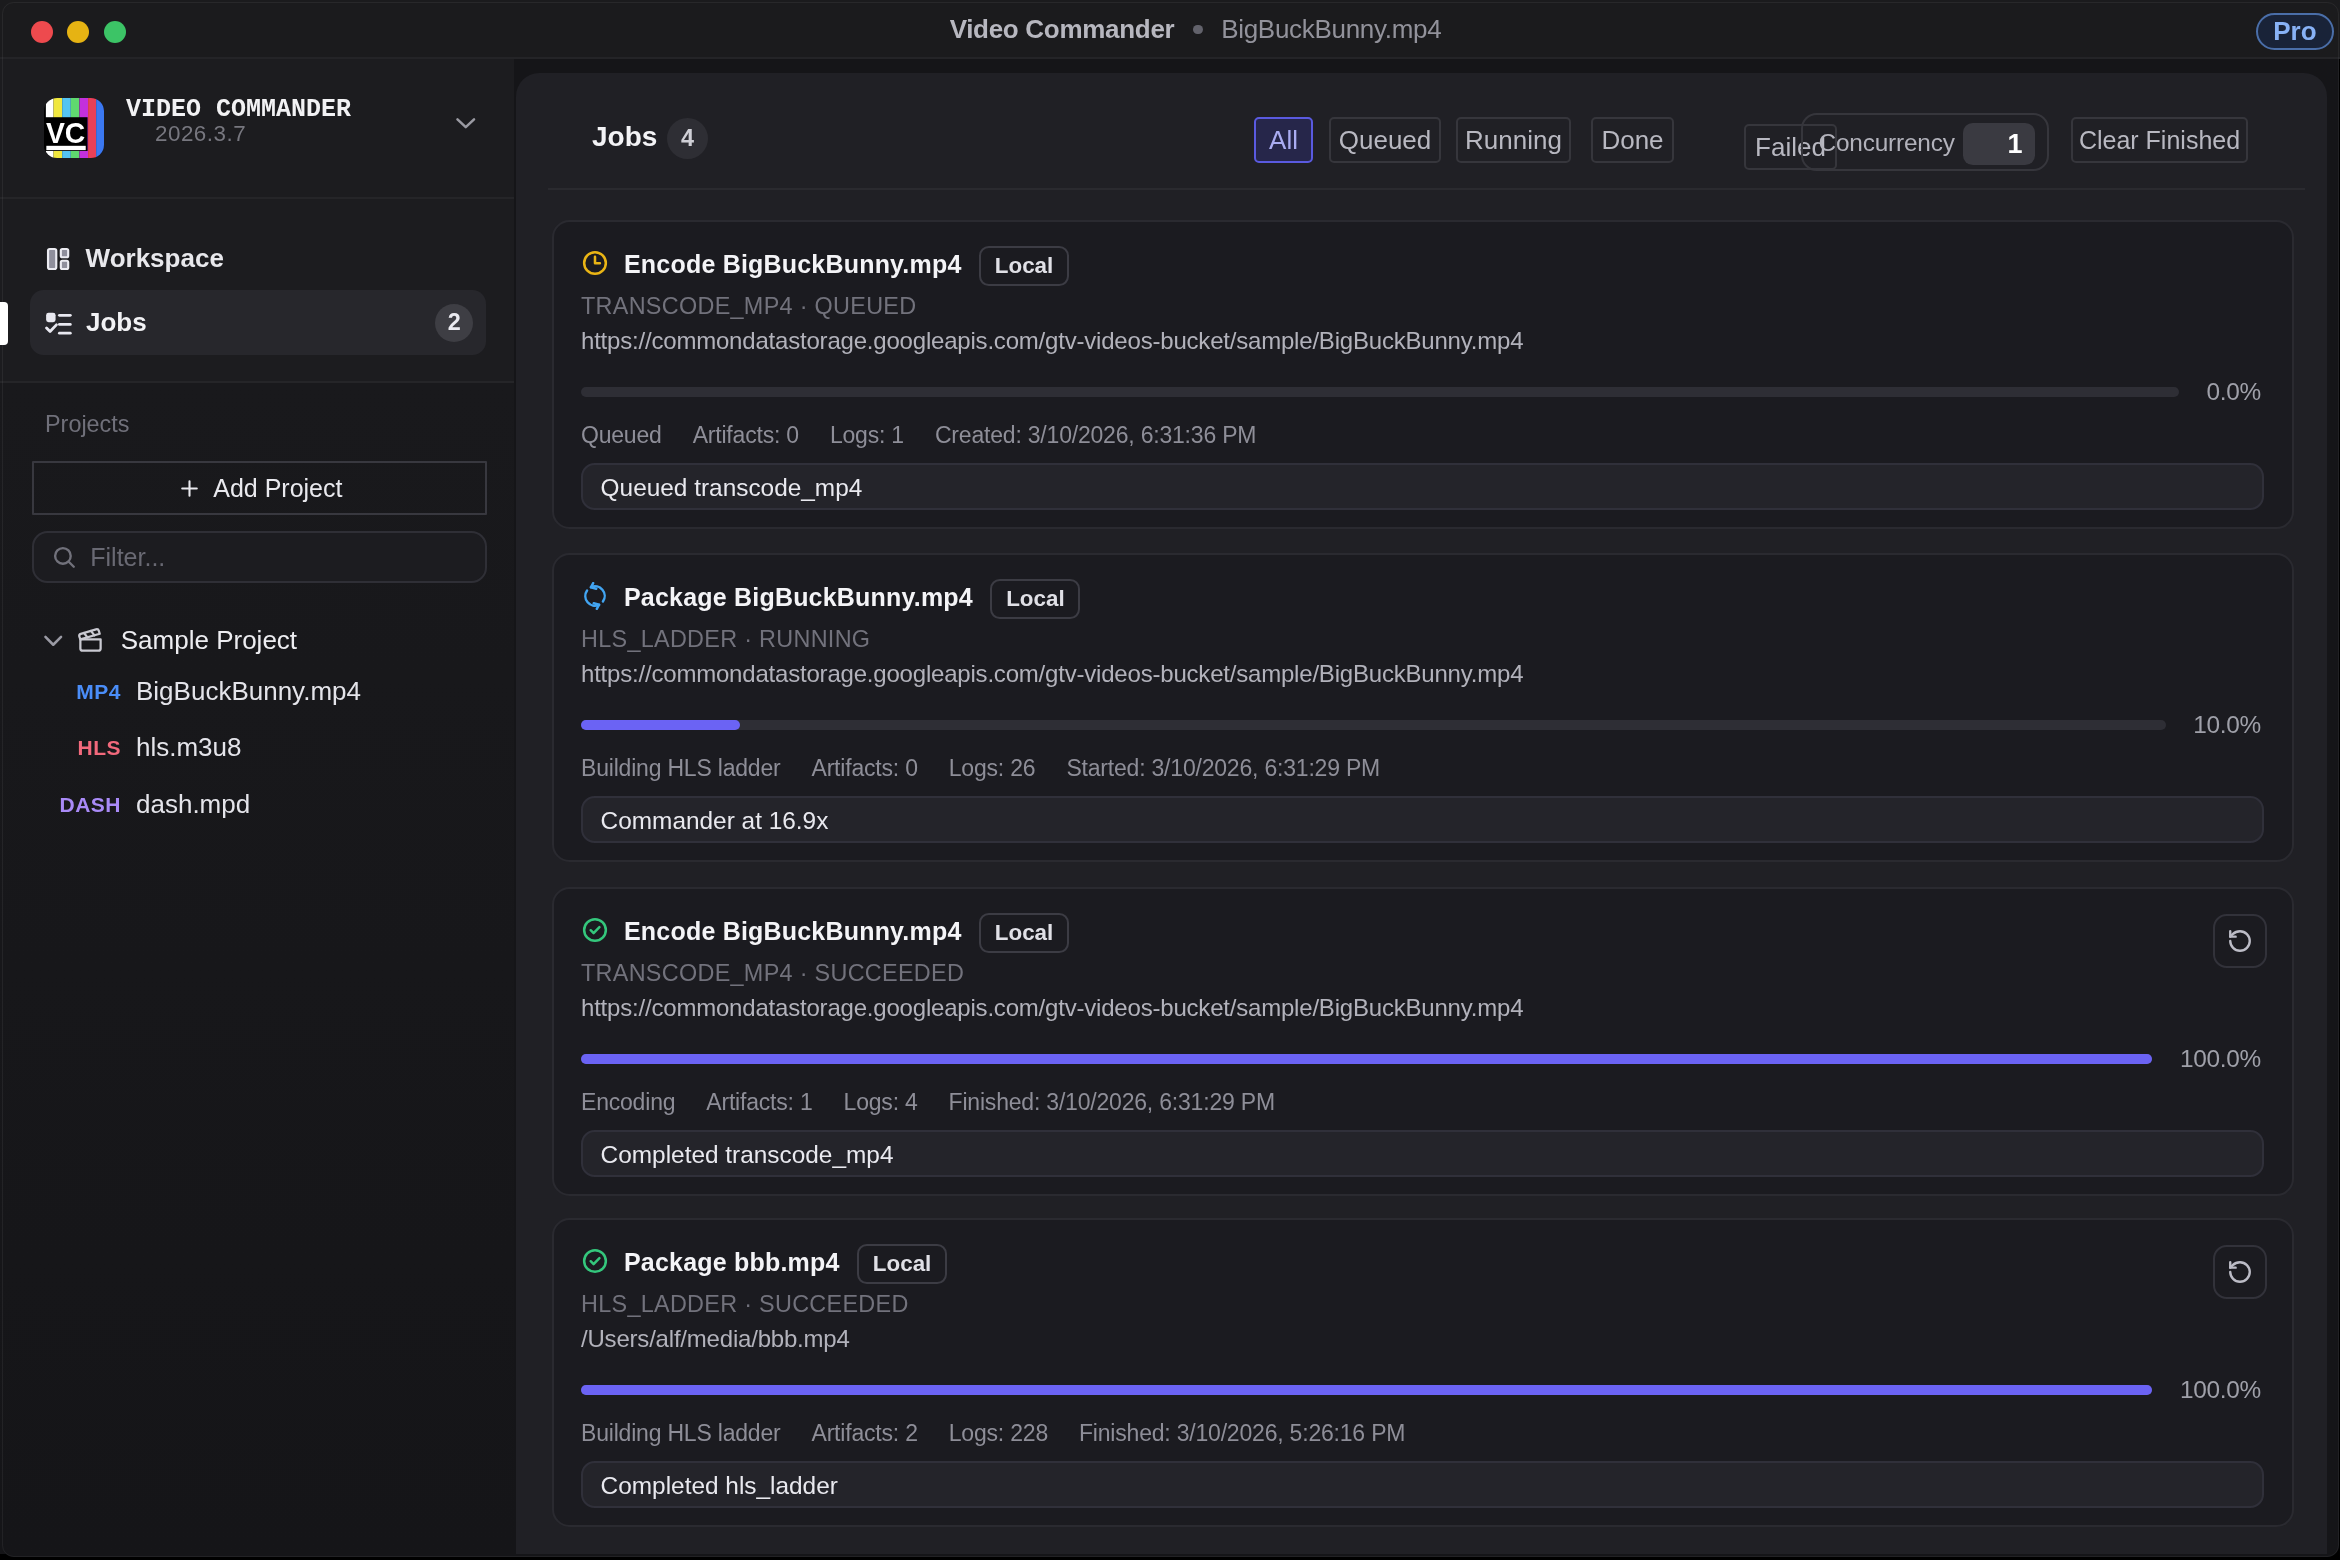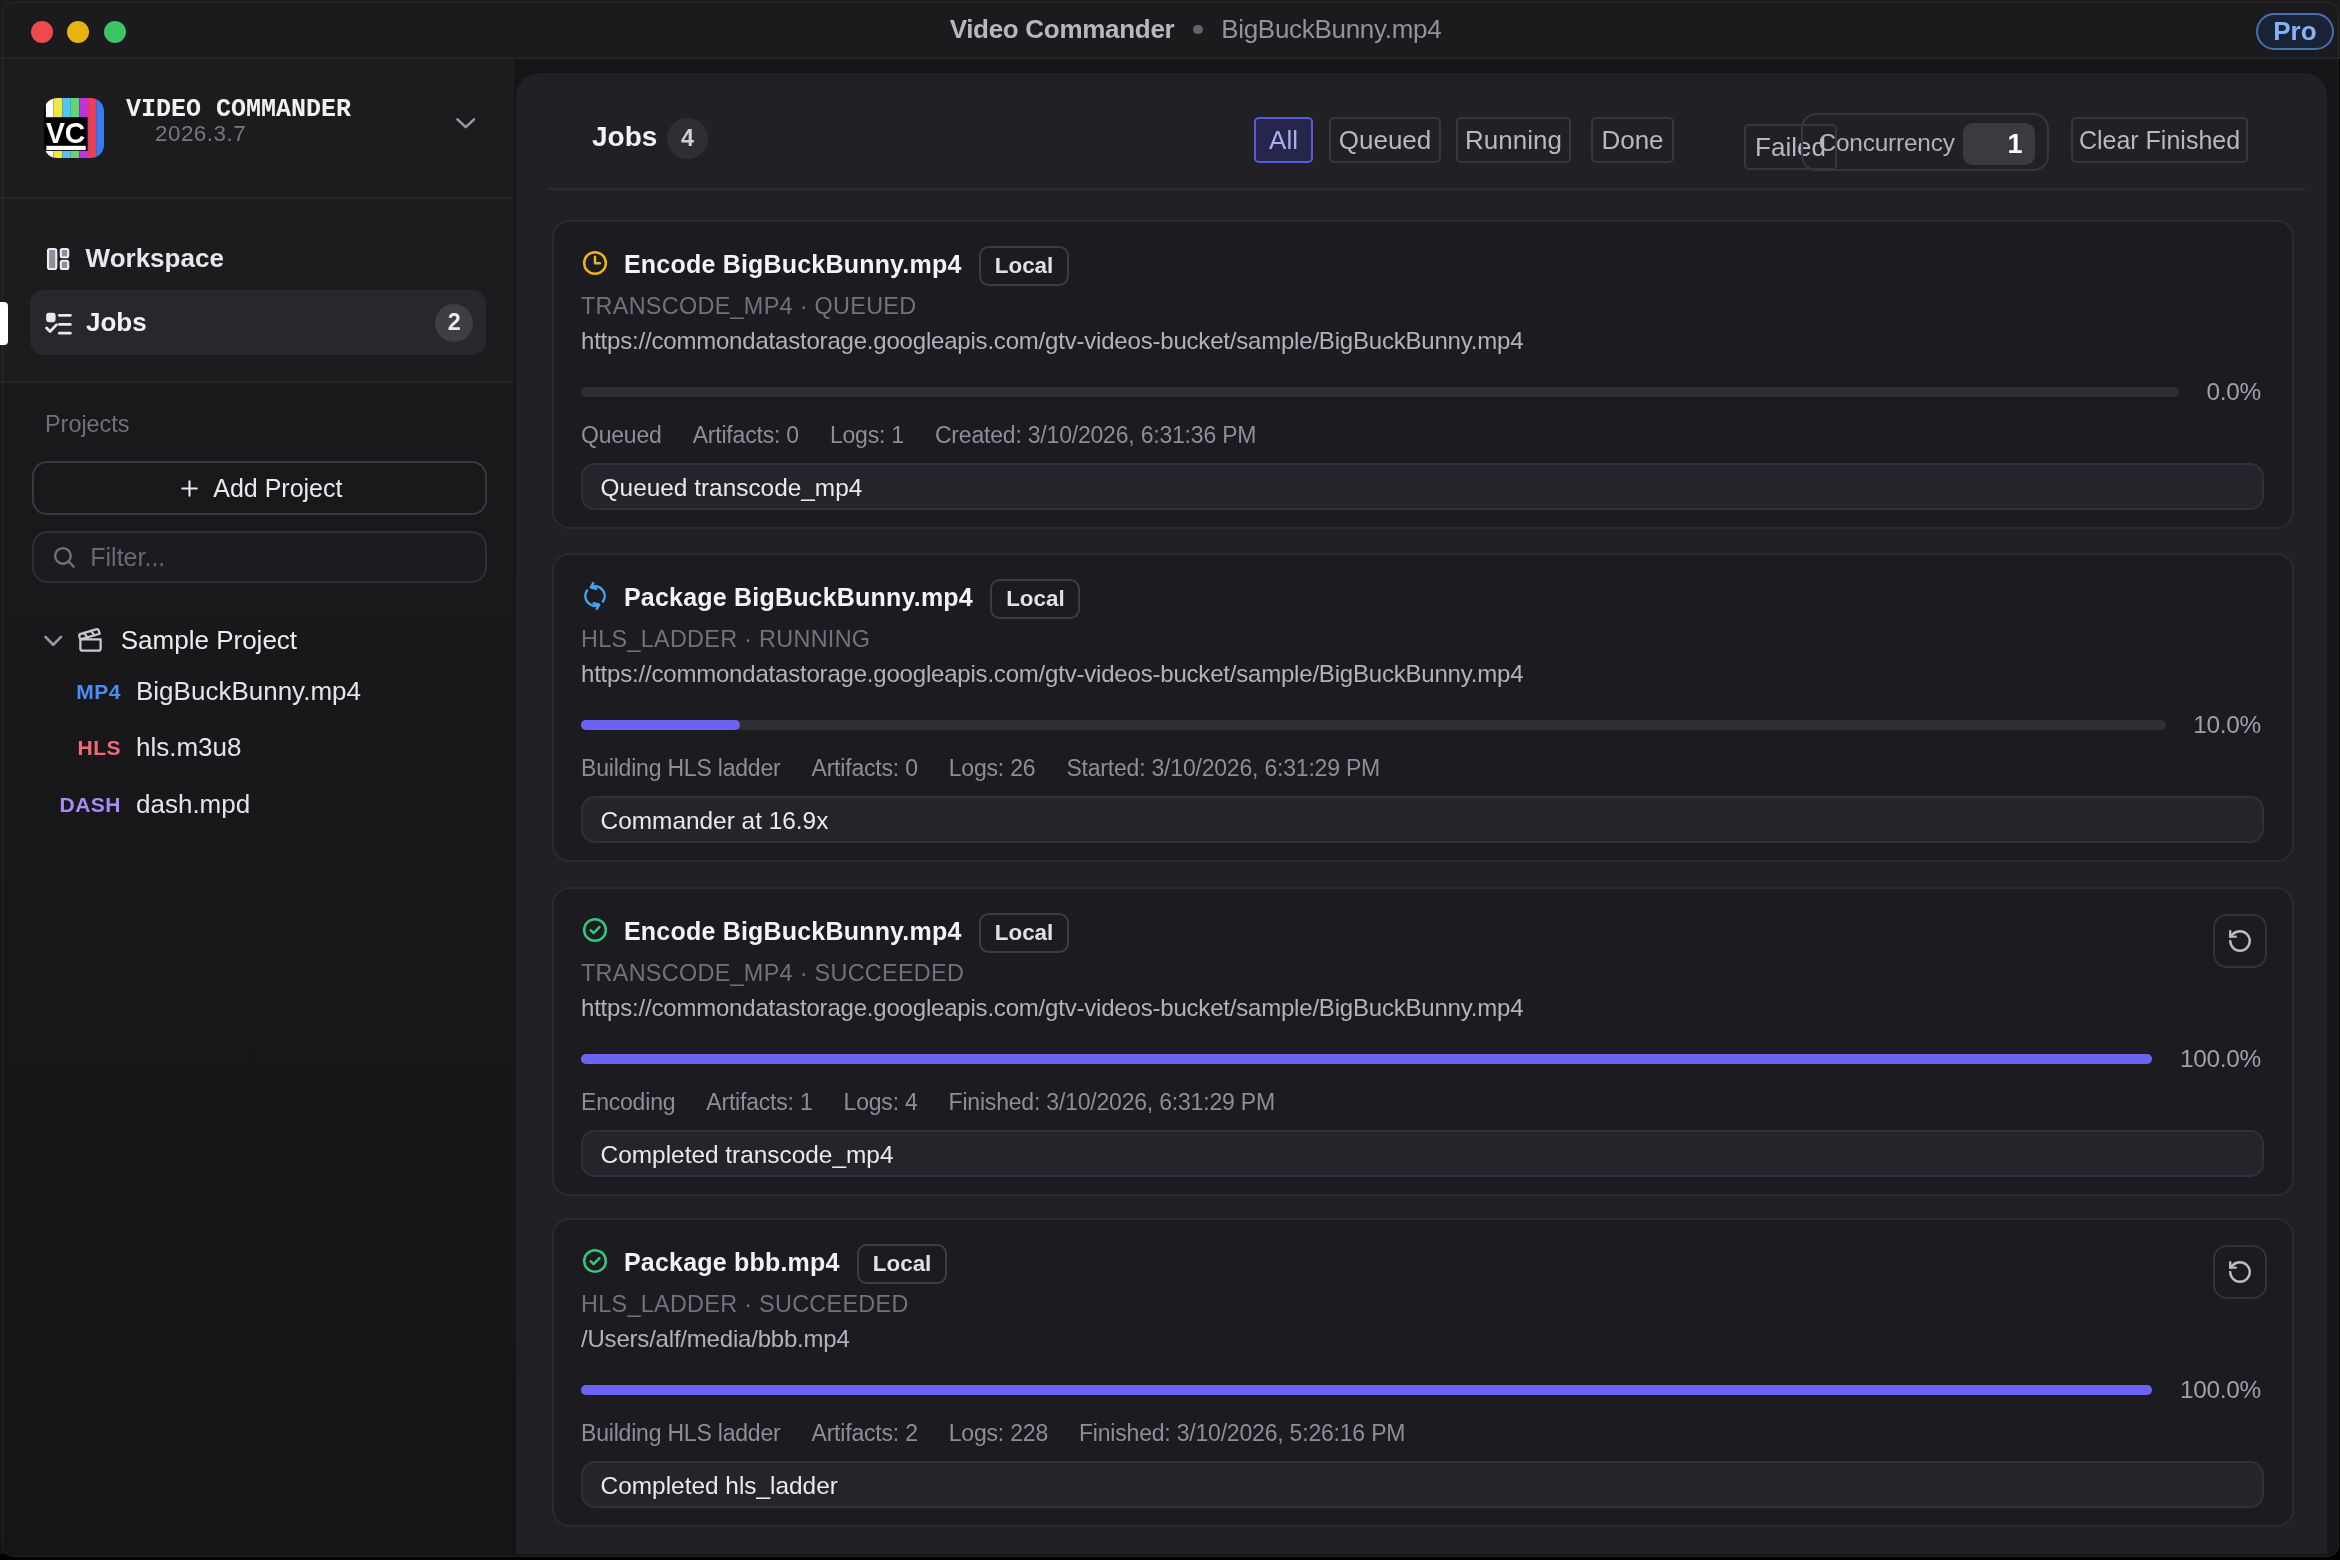--- a/index.html
+++ b/index.html
@@ -26,21 +26,21 @@
   .schev { position:absolute; left:455px; top:116px; }
   .ws-row { position:absolute; left:45px; top:243px; display:flex; align-items:center; gap:14.6px; }
   .ws-row span { font-size:26px; font-weight:bold; color:#e8e8ec; }
   .jobs-row { position:absolute; left:30px; top:290px; width:456px; height:65px; background:#27272c; border-radius:13.7px; }
   .jobs-row .ic { position:absolute; left:14.6px; top:19.5px; }
   .jobs-row .lbl { position:absolute; left:56px; top:16.6px; font-size:26px; font-weight:bold; color:#f2f2f5; }
   .jobs-row .cnt { position:absolute; right:12.7px; top:13.7px; width:38px; height:38px; border-radius:50%; background:#3e3e44;
                    color:#eaeaf0; font-size:23.4px; font-weight:bold; display:flex; align-items:center; justify-content:center; }
   .actbar { position:absolute; left:0px; top:302px; width:7.8px; height:43px; background:#fff; border-radius:0 3.9px 3.9px 0; }
   .projlbl { position:absolute; left:45px; top:411px; font-size:23.4px; color:#70707a; }
-  .addproj { position:absolute; left:32px; top:461px; width:455px; height:54px; border:2px solid #38383f; border-radius:15px;
+  .addproj { position:absolute; left:32px; top:461px; width:455px; height:54px; border:2px solid #38383f; border-radius:1px;
              display:flex; align-items:center; justify-content:center; gap:11.7px; color:#e9e9ee; font-size:25px; }
   .filter { position:absolute; left:32px; top:531px; width:455px; height:52px; border:2px solid #2f2f36; border-radius:15.6px;
             background:#1c1c20; display:flex; align-items:center; gap:13.7px; padding-left:16.6px; }
   .filter span { color:#696973; font-size:25px; }
   .tree-hd { position:absolute; left:43px; top:625px; display:flex; align-items:center; gap:13.7px; }
   .tree-hd .nm { font-size:26px; color:#ededf1; margin-left:2.9px; }
   .trow { position:absolute; left:0; width:507px; height:39px; }
   .tagw { position:absolute; width:121px; text-align:right; top:6.8px; font-weight:bold; font-size:21px; letter-spacing:0.5px; }
   .fname { position:absolute; left:136px; top:2.9px; font-size:26px; color:#e4e4ea; }
   

